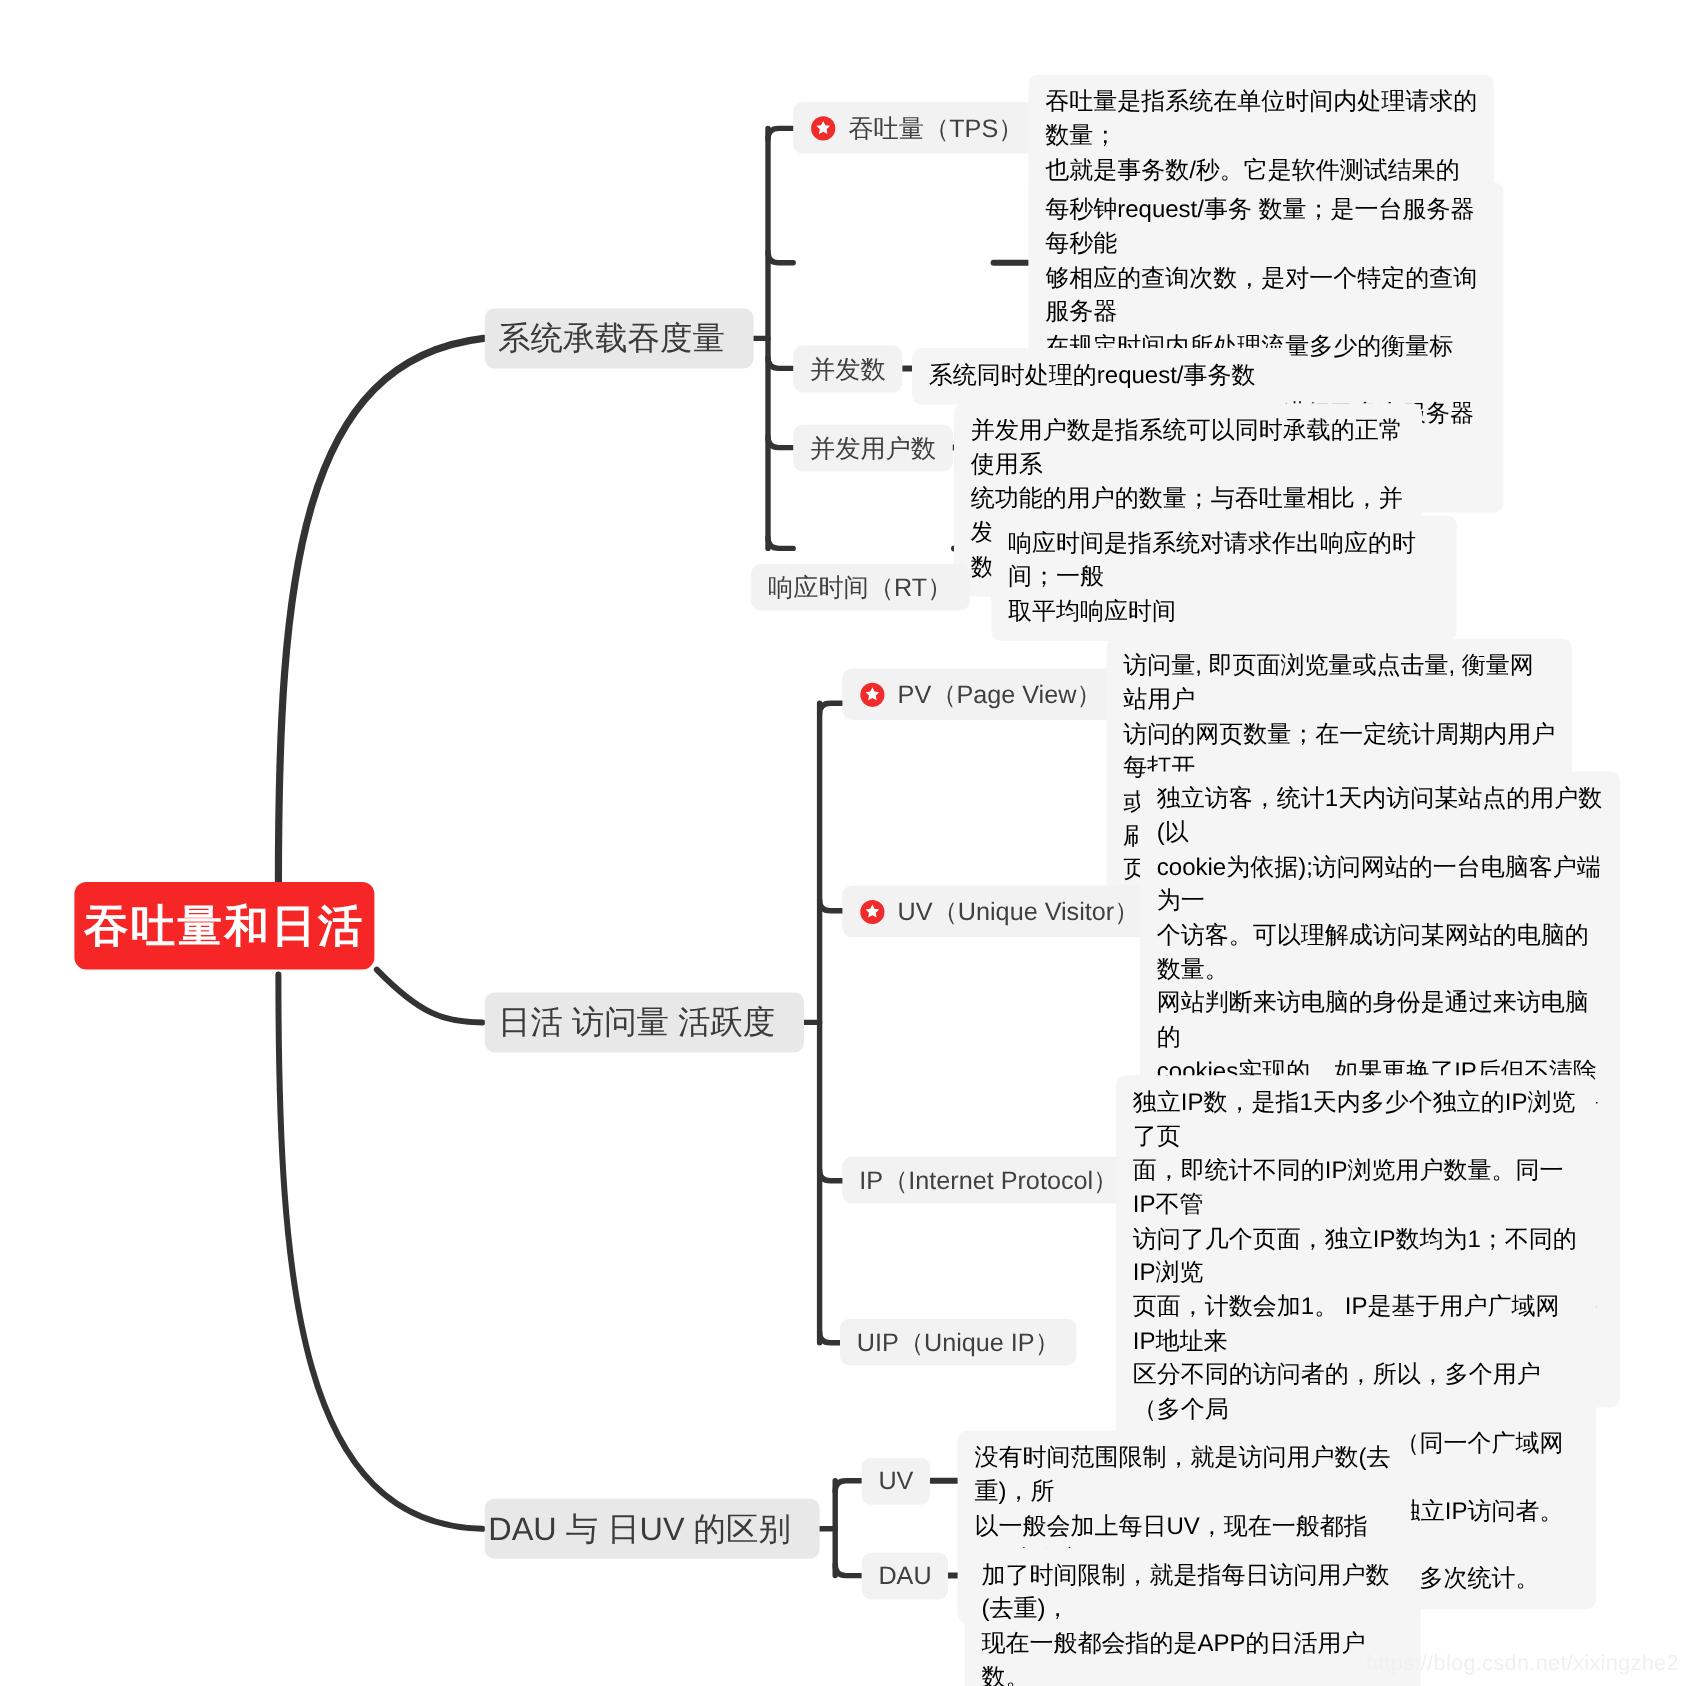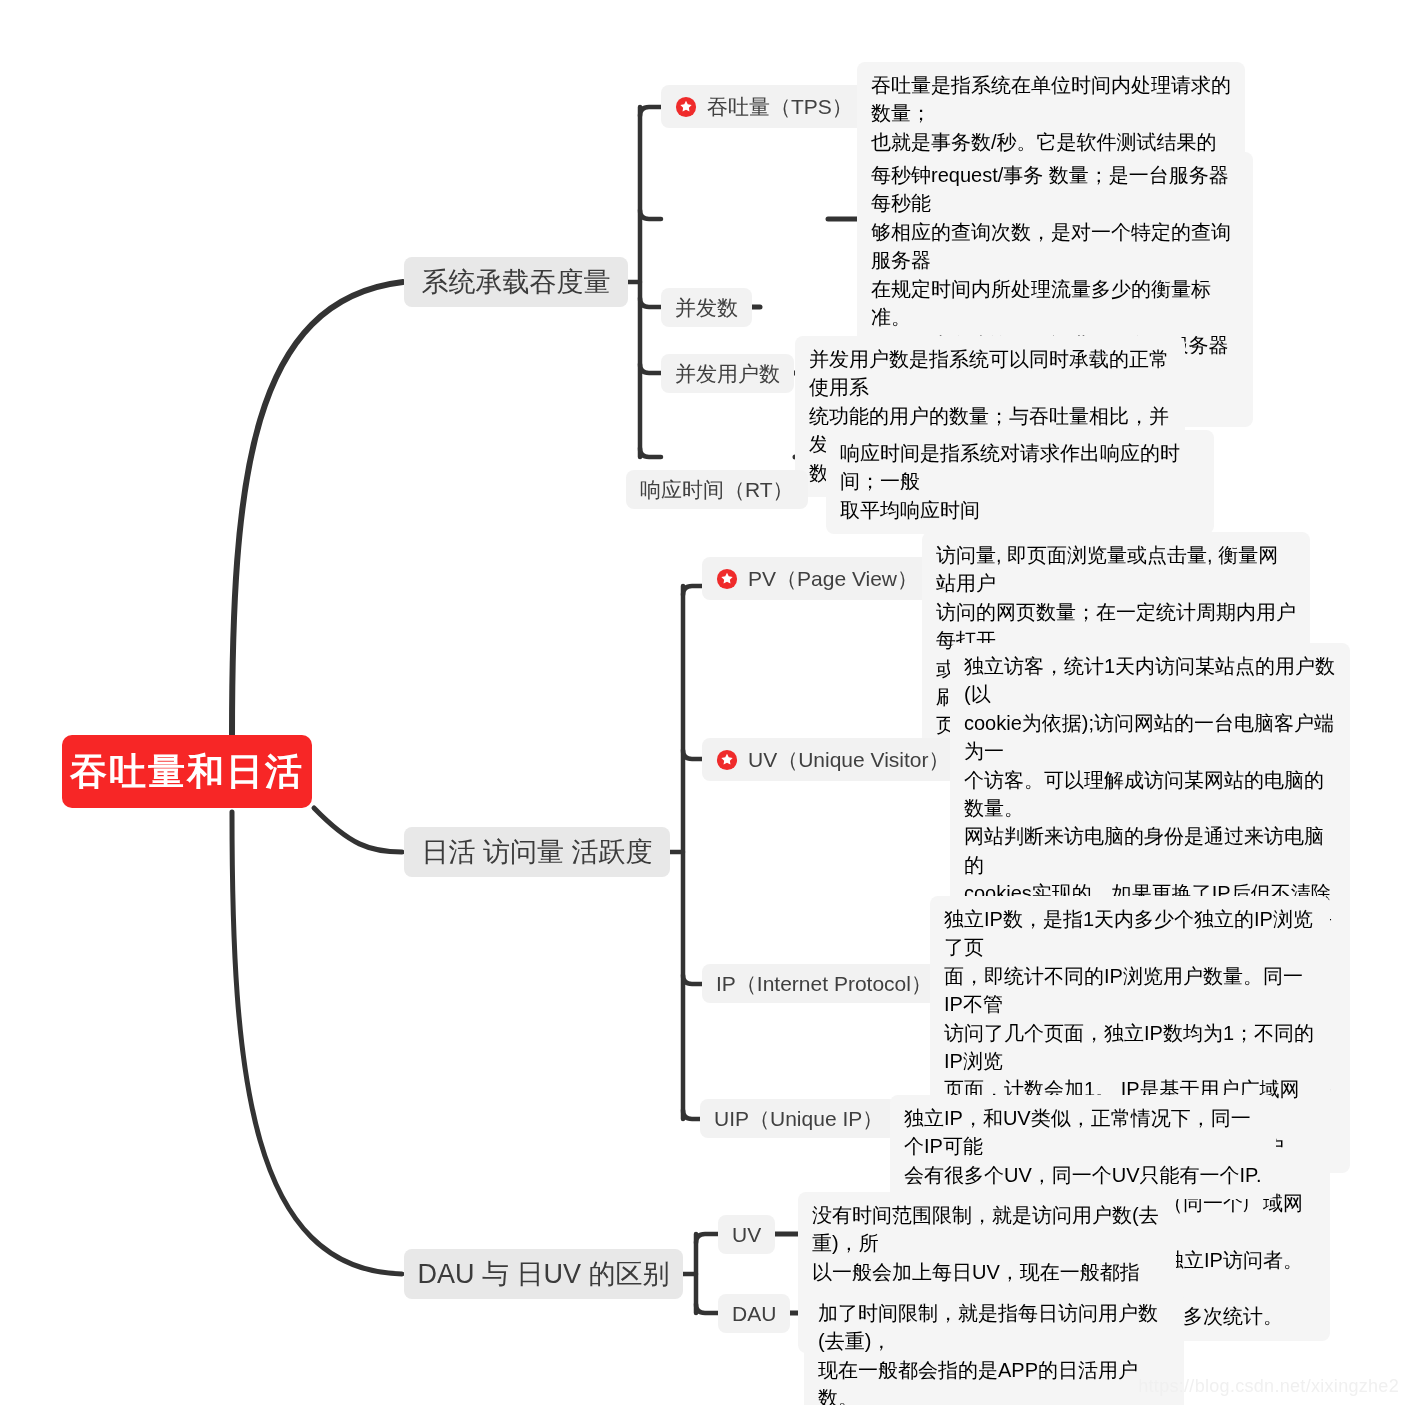--- a/index.html
+++ b/index.html
@@ -38,21 +38,21 @@
     letter-spacing: 2px;
     padding: 0 18px;
     justify-content: center;
   }
   
   .branch {
     background: #e8e8e8;
     color: #3b3b3b;
     font-size: 27px;
     padding: 0 24px;
-    justify-content: center;
+    justify-content: flex-end;
   }
   
   .topic {
     background: #f2f2f2;
     color: #404040;
     font-size: 21px;
     padding: 0 14px;
     gap: 10px;
   }
   
@@ -161,20 +161,21 @@
 
   <div class="leaf" style="left:857px; top:152px; width:396px;">每秒钟request/事务 数量；是一台服务器每秒能
 够相应的查询次数，是对一个特定的查询服务器
 在规定时间内所处理流量多少的衡量标准。
 （一次事务查询T 可能进行了多次服务器请求
 Q）</div>
 
   <div class="node topic" style="left:661px; top:288px; height:39px;">
     <span>并发数</span>
   </div>
+  <div class="leaf" style="left:760px; top:290px; width:316px;">系统同时处理的request/事务数</div>
 
   <div class="node topic" style="left:661px; top:354px; height:39px;">
     <span>并发用户数</span>
   </div>
   <div class="leaf" style="left:795px; top:336px; width:390px;">并发用户数是指系统可以同时承载的正常使用系
 统功能的用户的数量；与吞吐量相比，并发用户
 数是一个更直观但也更笼统的性能指标。</div>
 
   <div class="node topic" style="left:626px; top:438px; height:39px;margin-top:32px;">
     <span>响应时间（RT）</span>
@@ -228,22 +229,20 @@
 访问了几个页面，独立IP数均为1；不同的IP浏览
 页面，计数会加1。 IP是基于用户广域网IP地址来
 区分不同的访问者的，所以，多个用户（多个局
 域网IP）在同一个路由器（同一个广域网IP）内
 上网，可能被记录为一个独立IP访问者。如果用
 户不断更换IP，则有可能被多次统计。</div>
 
   <div class="node topic" style="left:700px; top:1099px; height:39px;">
     <span>UIP（Unique IP）</span>
   </div>
-  <div class="leaf" style="left:890px; top:1095px; width:386px;">独立IP，和UV类似，正常情况下，同一个IP可能
-会有很多个UV，同一个UV只能有一个IP.</div>
 
   <div class="node branch" style="left:404px; top:1249px; width:279px; height:50px;">
     <span>DAU 与 日UV 的区别</span>
   </div>
 
   <div class="node topic" style="left:718px; top:1215px; height:39px;">
     <span>UV</span>
   </div>
   <div class="leaf" style="left:798px; top:1192px; width:378px;">没有时间范围限制，就是访问用户数(去重)，所
 以一般会加上每日UV，现在一般都指PC站的访

